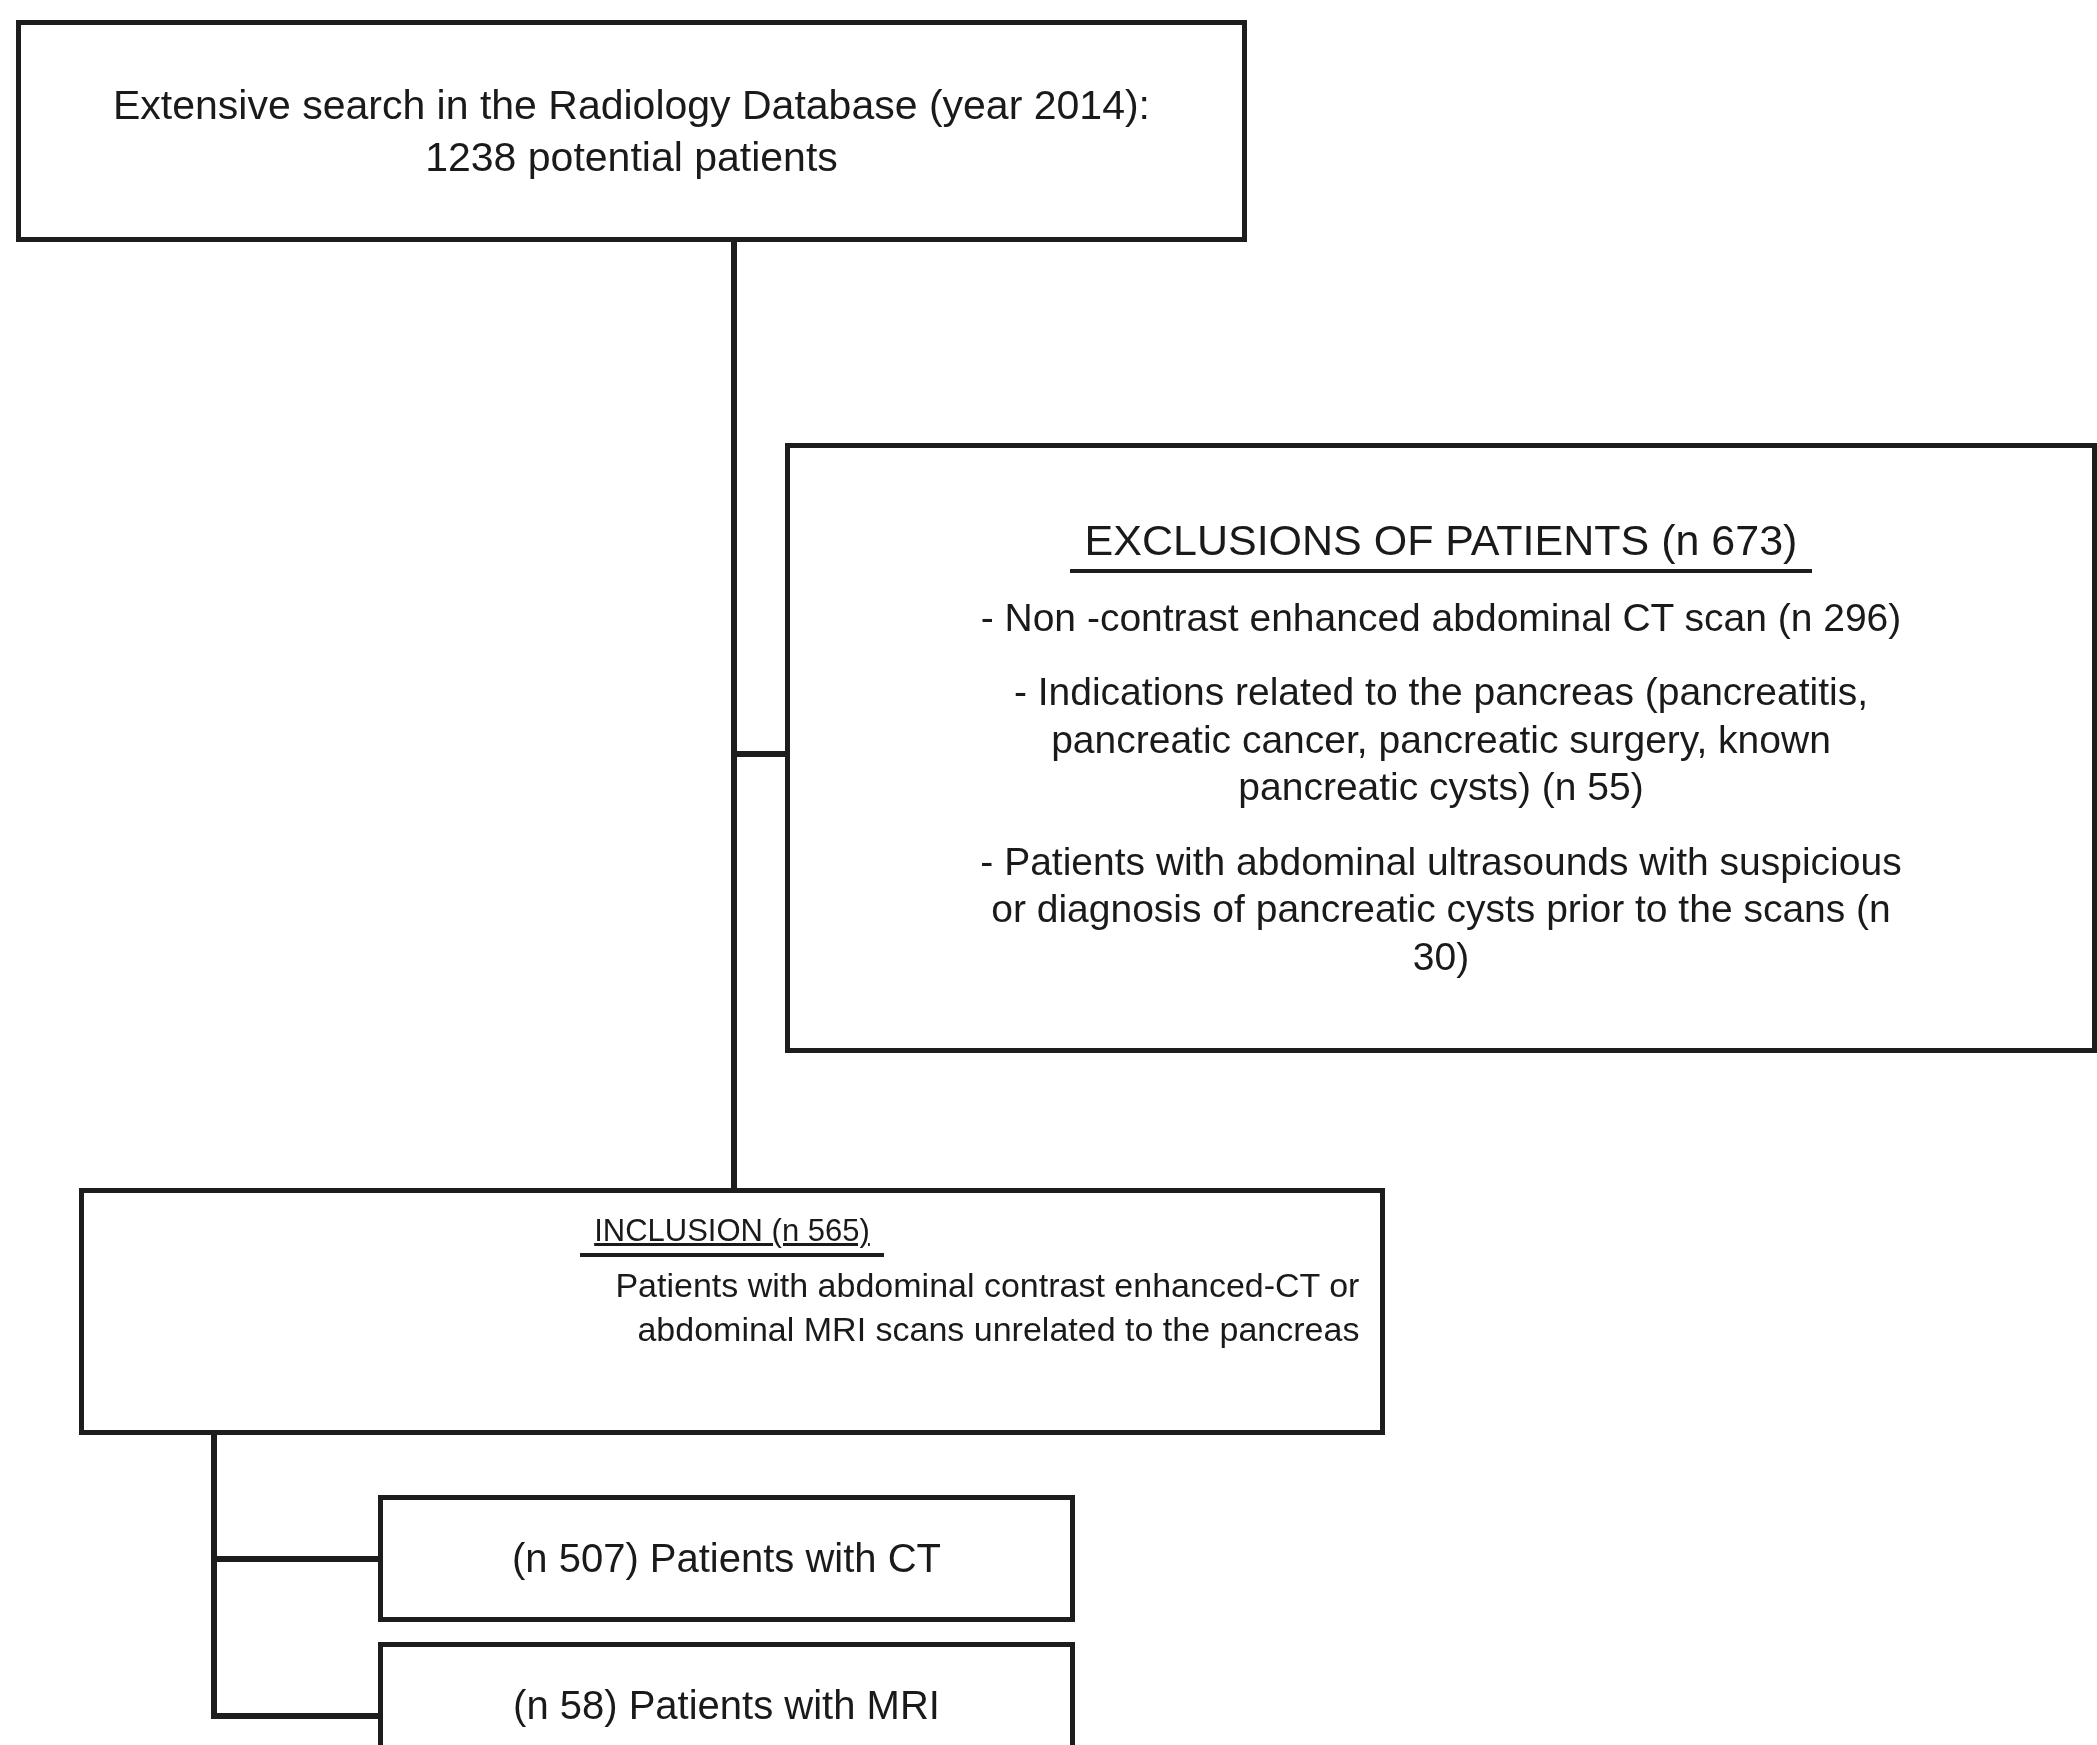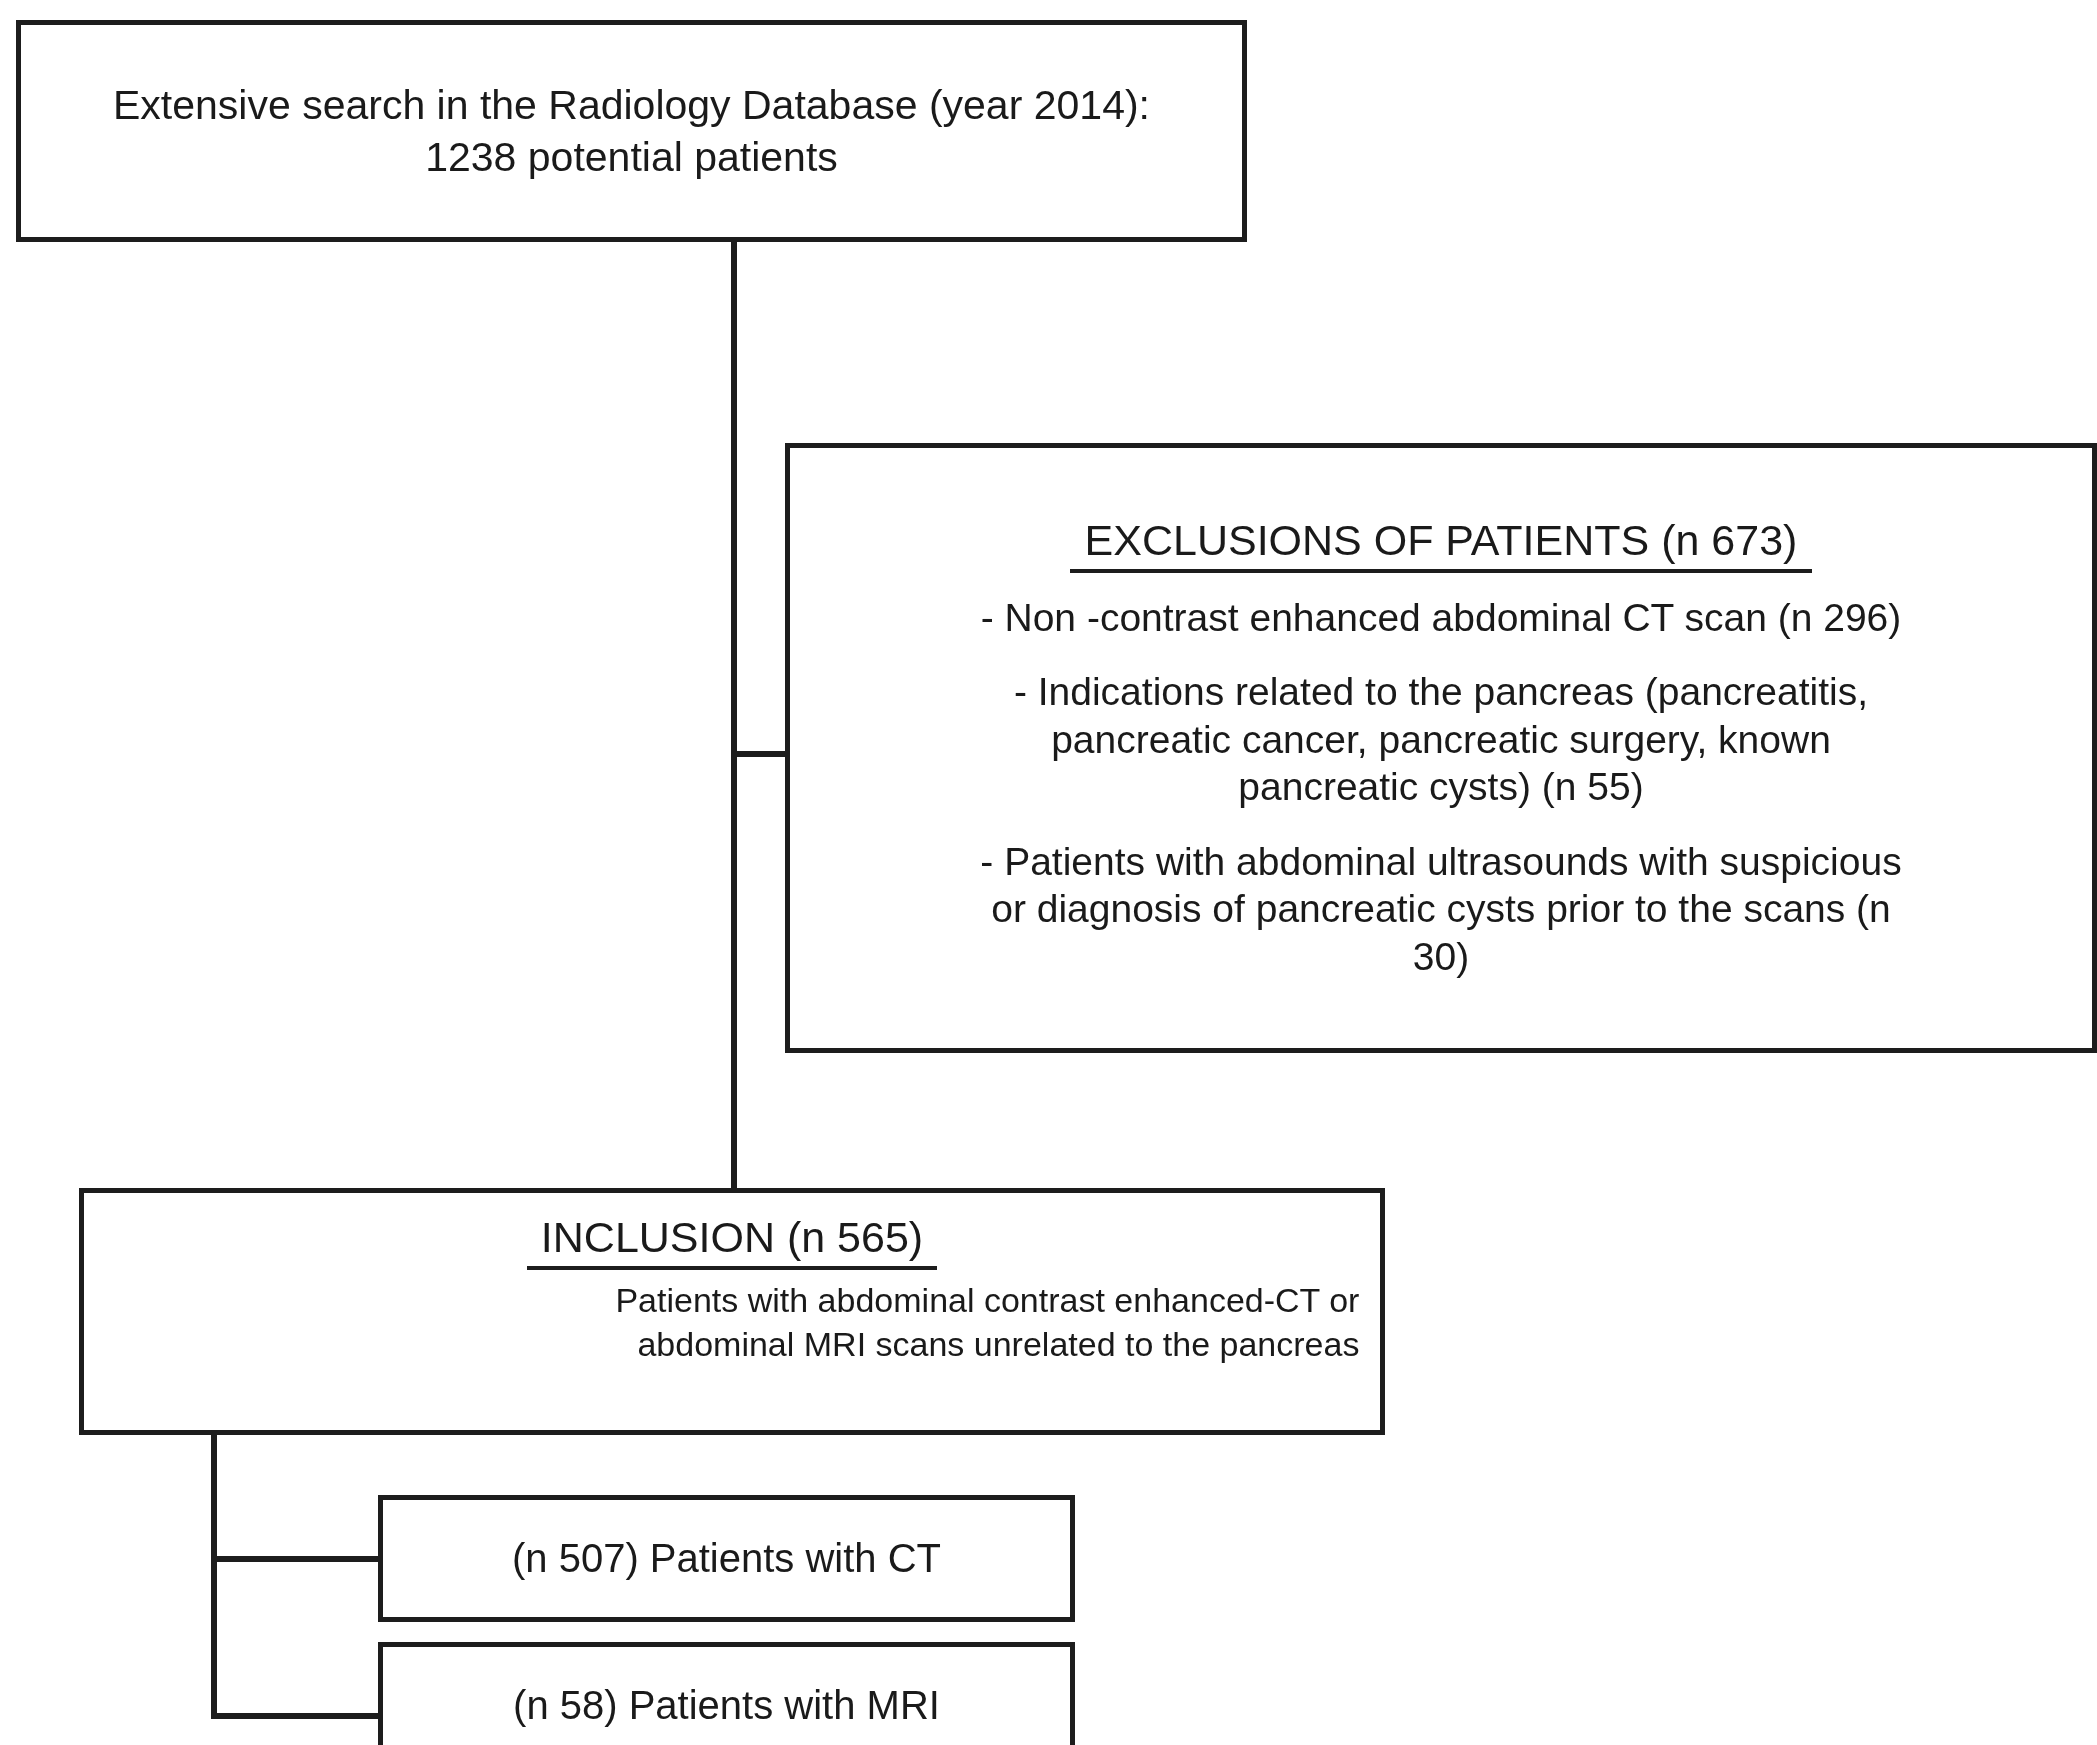--- a/index.html
+++ b/index.html
@@ -83,21 +83,22 @@
   #box-inclusion {
     left: 79px;
     top: 1188px;
     width: 1306px;
     height: 247px;
     padding: 8px 20.6px 8px 20.6px;
     justify-content: flex-start;
   }
   #box-inclusion .incl-title {
     margin-top: 11px;
-    font-size: 43px;
+    font-size: 31px;
+    text-decoration: underline;
   }
   .incl-body {
     font-size: 34px;
     line-height: 1.30;
     text-align: right;
     margin-top: 14px;
     padding-left: 6.3px;
   }
 
   

